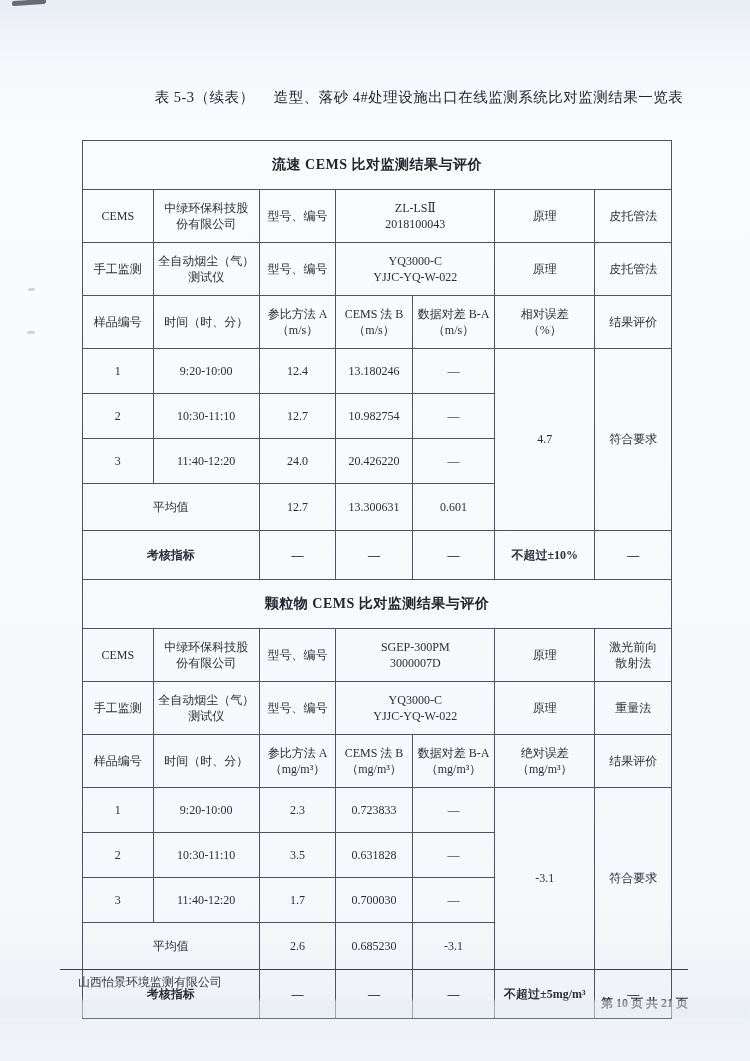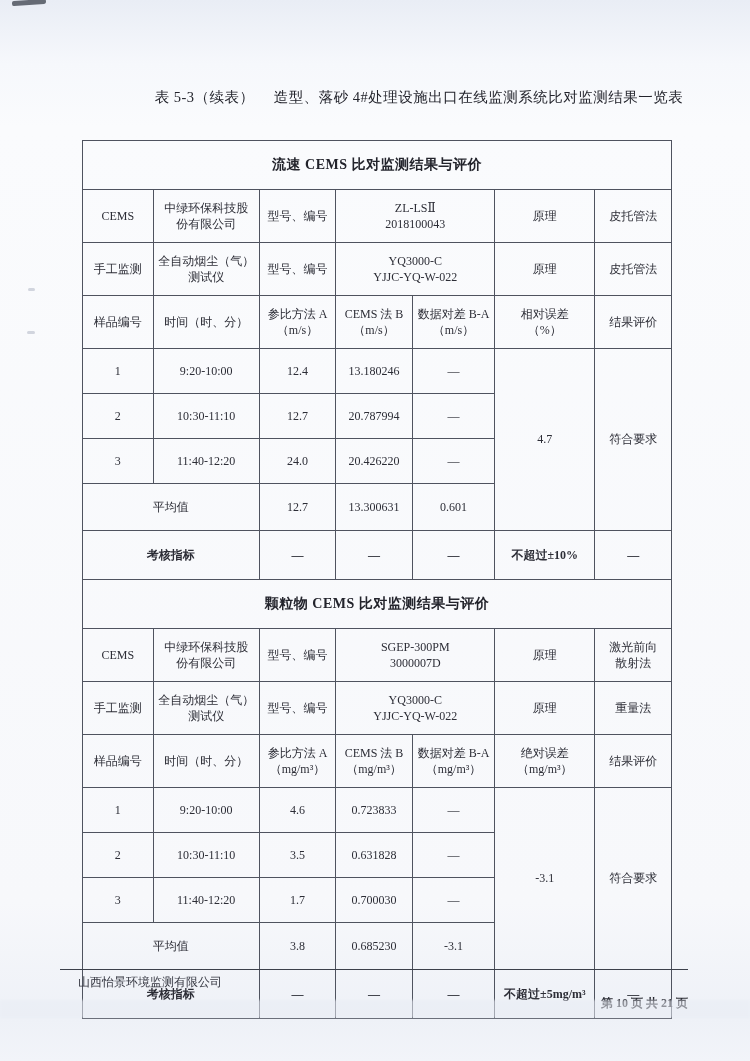--- a/index.html
+++ b/index.html
@@ -125,21 +125,21 @@
       <td>12.4</td>
       <td>13.180246</td>
       <td>—</td>
       <td rowspan="4">4.7</td>
       <td rowspan="4">符合要求</td>
     </tr>
     <tr class="r-data">
       <td>2</td>
       <td>10:30-11:10</td>
       <td>12.7</td>
-      <td>20.787994</td>
+      <td>10.982754</td>
       <td>—</td>
     </tr>
     <tr class="r-data">
       <td>3</td>
       <td>11:40-12:20</td>
       <td>24.0</td>
       <td>20.426220</td>
       <td>—</td>
     </tr>
     <tr class="r-avg">
@@ -190,21 +190,21 @@
 （mg/m³）</td>
       <td>数据对差 B-A
 （mg/m³）</td>
       <td>绝对误差
 （mg/m³）</td>
       <td>结果评价</td>
     </tr>
     <tr class="r-data">
       <td>1</td>
       <td>9:20-10:00</td>
-      <td>4.6</td>
+      <td>2.3</td>
       <td>0.723833</td>
       <td>—</td>
       <td rowspan="4">-3.1</td>
       <td rowspan="4">符合要求</td>
     </tr>
     <tr class="r-data">
       <td>2</td>
       <td>10:30-11:10</td>
       <td>3.5</td>
       <td>0.631828</td>
@@ -212,21 +212,21 @@
     </tr>
     <tr class="r-data">
       <td>3</td>
       <td>11:40-12:20</td>
       <td>1.7</td>
       <td>0.700030</td>
       <td>—</td>
     </tr>
     <tr class="r-avg">
       <td colspan="2">平均值</td>
-      <td>3.8</td>
+      <td>2.6</td>
       <td>0.685230</td>
       <td>-3.1</td>
     </tr>
     <tr class="r-assess">
       <td colspan="2">考核指标</td>
       <td>—</td>
       <td>—</td>
       <td>—</td>
       <td>不超过±5mg/m³</td>
       <td>—</td>

